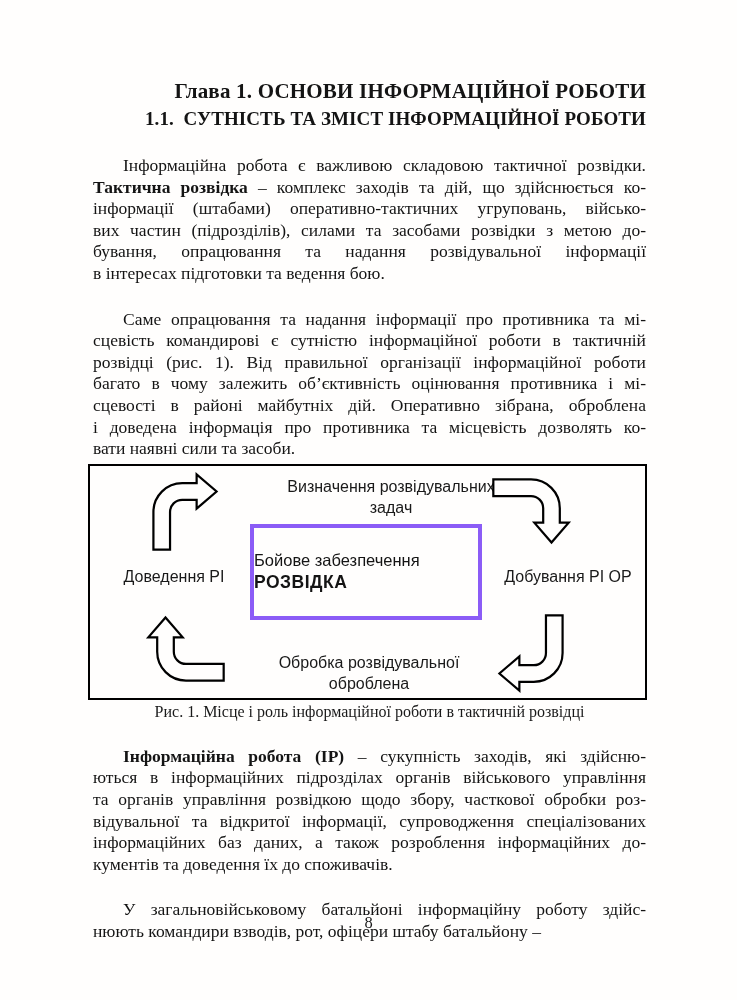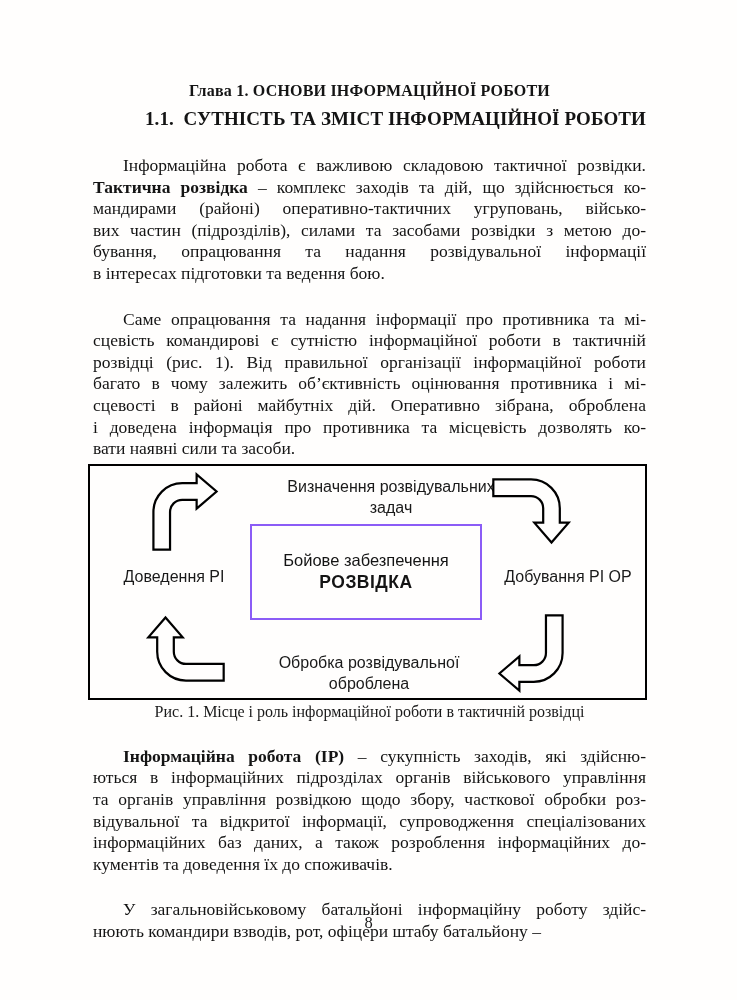--- a/index.html
+++ b/index.html
@@ -2,21 +2,21 @@
 <html lang="uk"><head>
 <meta charset="utf-8">
 <style>
   html,body{margin:0;padding:0;background:#ffffff;}
   .sheet{
     position:relative;width:737px;height:1000px;background:#fffefd;
     overflow:hidden;color:#141414;
     font-family:"Liberation Serif","DejaVu Serif",serif;
   }
   .textcol{position:absolute;left:93px;top:79px;width:553px;}
-  h1.chapter{font-size:16px;line-height:24px;font-weight:bold;text-align:center;margin:0 0 4px 0;letter-spacing:.2px;}
+  h1.chapter{font-size:21px;line-height:24px;font-weight:bold;text-align:right;margin:0 0 4px 0;letter-spacing:.2px;}
   h2.section{font-size:19px;line-height:24px;font-weight:bold;text-align:right;margin:0 0 6px 0;letter-spacing:.1px;}
   .para{font-size:17.5px;}
   .pline{
     line-height:21.6px;text-align:justify;text-align-last:justify;
     white-space:normal;
   }
   .pline.first{text-indent:30px;margin-top:24px;}
   .pline.last{text-align-last:left;}
   .b{font-weight:bold;}
   
@@ -26,22 +26,22 @@
     border:2px solid #000;background:#fffefd;box-sizing:border-box;
     font-family:"Liberation Sans","DejaVu Sans",sans-serif;
   }
   .flabel{position:absolute;font-size:16px;line-height:21px;text-align:center;color:#1a1a1a;}
   .flabel.top{left:169px;top:10px;width:220px;margin-left:22px;}
   .flabel.left{left:14px;top:100px;width:140px;}
   .flabel.right{left:403px;top:100px;width:150px;}
   .flabel.bottom{left:169px;top:186px;width:220px;}
   .cbox{
     position:absolute;left:160px;top:58px;width:232px;height:96px;
-    border:2px solid #8b5cf6;box-sizing:border-box;background:#fffefd;
-    display:flex;flex-direction:column;align-items:center;justify-content:center;gap:2px;
+    border:4px solid #8b5cf6;box-sizing:border-box;background:#fffefd;
+    display:flex;flex-direction:column;align-items:flex-start;justify-content:center;gap:2px;
   }
   .cbox .l1{font-size:16.5px;line-height:20px;}
   .cbox .l2{font-size:17.5px;line-height:21px;font-weight:bold;letter-spacing:.5px;}
   .arr{position:absolute;width:82px;height:82px;}
   .arr svg{display:block;width:100%;height:100%;}
   .arr path{fill:#fffefd;stroke:#000;stroke-width:4;stroke-linejoin:miter;}
   .arr.tl{left:54px;top:5px;}
   .arr.tr{left:400px;top:4px;}
   .arr.br{left:400px;top:146px;}
   .arr.bl{left:55px;top:142px;}
@@ -62,21 +62,21 @@
 
 <div class="sheet">
   <div class="textcol">
 
     <h1 class="chapter">Глава 1. ОСНОВИ ІНФОРМАЦІЙНОЇ РОБОТИ</h1>
     <h2 class="section">1.1.&nbsp; СУТНІСТЬ ТА ЗМІСТ ІНФОРМАЦІЙНОЇ РОБОТИ</h2>
 
     <div class="para">
         <div class="pline first"><span>Інформаційна робота є важливою складовою тактичної розвідки.</span></div>
         <div class="pline"><span class="b">Тактична розвідка</span><span> – комплекс заходів та дій, що здійснюється ко-</span></div>
-        <div class="pline"><span>мандирами (районі) оперативно-тактичних угруповань, військо-</span></div>
+        <div class="pline"><span>інформації (штабами) оперативно-тактичних угруповань, військо-</span></div>
         <div class="pline"><span>вих частин (підрозділів), силами та засобами розвідки з метою до-</span></div>
         <div class="pline"><span>бування, опрацювання та надання розвідувальної інформації</span></div>
         <div class="pline last"><span>в інтересах підготовки та ведення бою.</span></div>
       </div>
     <div class="para">
         <div class="pline first"><span>Саме опрацювання та надання інформації про противника та мі-</span></div>
         <div class="pline"><span>сцевість командирові є сутністю інформаційної роботи в тактичній</span></div>
         <div class="pline"><span>розвідці (рис. 1). Від правильної організації інформаційної роботи</span></div>
         <div class="pline"><span>багато в чому залежить об’єктивність оцінювання противника і мі-</span></div>
         <div class="pline"><span>сцевості в районі майбутніх дій. Оперативно зібрана, оброблена</span></div>

